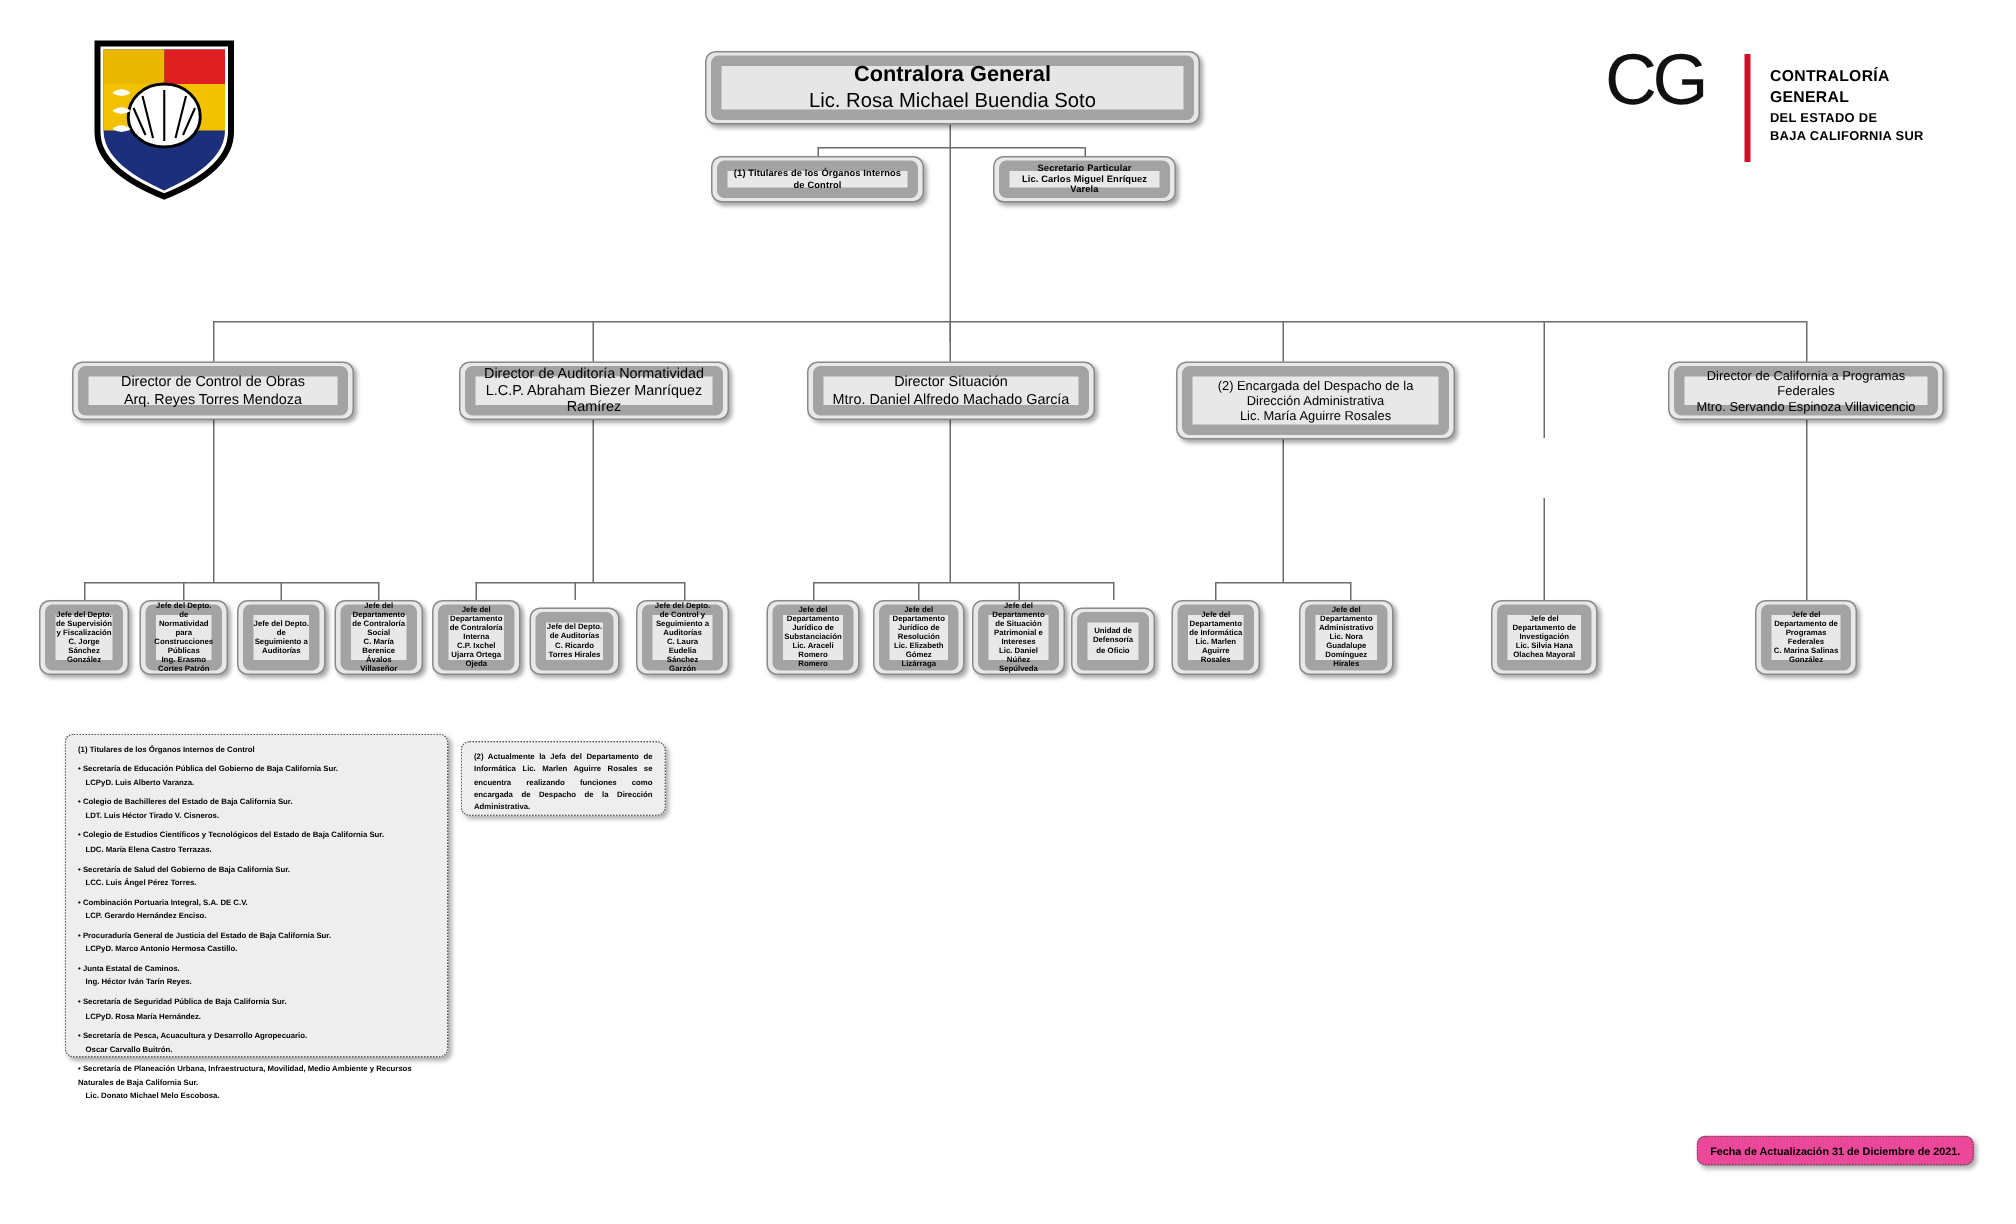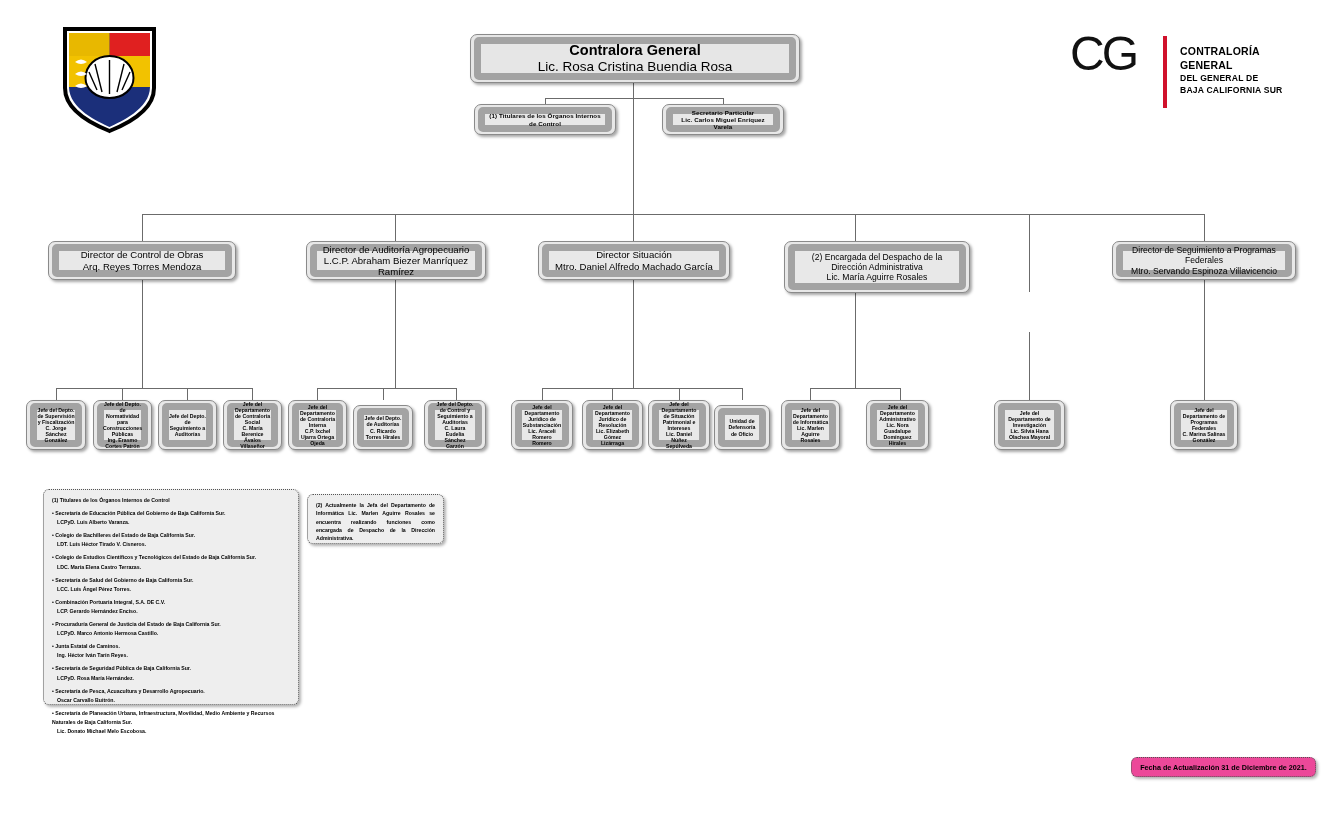--- a/index.html
+++ b/index.html
@@ -111,21 +111,21 @@
     </g>
   </svg>
 
   <div class="cg-big">
     <span style="color:#111;">C</span><span style="color:#111;">G</span>
   </div>
   <div style="position:absolute;left:1163px;top:36px;width:4px;height:72px;background:#d0112b;"></div>
   <div class="cg-text">
     <span>CONTRALORÍA</span>
     <span>GENERAL</span>
-    <span style="font-size:8.6px;">DEL GENERAL DE</span>
+    <span style="font-size:8.6px;">DEL ESTADO DE</span>
     <span style="font-size:8.6px;">BAJA CALIFORNIA SUR</span>
   </div>
 
   <div class="ln lnv" style="left:633px;top:83px;height:145px;"></div>
 
   <div class="ln lnh" style="left:545px;top:98px;width:178px;"></div>
   <div class="ln lnv" style="left:545px;top:98px;height:9px;"></div>
   <div class="ln lnv" style="left:723px;top:98px;height:9px;"></div>
 
   <div class="ln lnh" style="left:142px;top:214px;width:1062px;"></div>
@@ -162,21 +162,21 @@
   <div class="ln lnv" style="left:810px;top:388px;height:12px;"></div>
   <div class="ln lnv" style="left:900px;top:388px;height:12px;"></div>
 
   <div class="ln lnv" style="left:1029px;top:332px;height:68px;"></div>
 
   <div class="ln lnv" style="left:1204px;top:280px;height:120px;"></div>
 
   <div class="node lvl0" style="left:470px;top:34px;width:330px;height:49px;">
     <div class="inner">
       <span class="title">Contralora General</span>
-      <span class="sub">Lic. Rosa Cristina Buendia Rosa</span>
+      <span class="sub">Lic. Rosa Michael Buendia Soto</span>
     </div>
   </div>
 
   <div class="node lvl-staff" style="left:474px;top:104px;width:142px;height:31px;">
     <div class="inner">
       <span class="l">(1) Titulares de los Órganos Internos de Control</span>
     </div>
   </div>
   <div class="node lvl-staff" style="left:662px;top:104px;width:122px;height:31px;">
     <div class="inner">
@@ -186,39 +186,39 @@
   </div>
 
   <div class="node lvl1" style="left:48px;top:241px;width:188px;height:39px;">
     <div class="inner">
       <span class="l">Director de Control de Obras</span>
       <span class="l">Arq. Reyes Torres Mendoza</span>
     </div>
   </div>
   <div class="node lvl1" style="left:306px;top:241px;width:180px;height:39px;">
     <div class="inner">
-      <span class="l">Director de Auditoría Agropecuario</span>
+      <span class="l">Director de Auditoría Normatividad</span>
       <span class="l">L.C.P. Abraham Biezer Manríquez Ramírez</span>
     </div>
   </div>
   <div class="node lvl1" style="left:538px;top:241px;width:192px;height:39px;">
     <div class="inner">
       <span class="l">Director Situación</span>
       <span class="l">Mtro. Daniel Alfredo Machado García</span>
     </div>
   </div>
   <div class="node lvl1" style="left:784px;top:241px;width:186px;height:52px;font-size:8.6px;">
     <div class="inner">
       <span class="l">(2) Encargada del Despacho de la Dirección Administrativa</span>
       <span class="l">Lic. María Aguirre Rosales</span>
     </div>
   </div>
   <div class="node lvl1" style="left:1112px;top:241px;width:184px;height:39px;font-size:8.6px;">
     <div class="inner">
-      <span class="l">Director de Seguimiento a Programas Federales</span>
+      <span class="l">Director de California a Programas Federales</span>
       <span class="l">Mtro. Servando Espinoza Villavicencio</span>
     </div>
   </div>
 
 
   <div class="node lvl2" style="left:26px;top:400px;width:60px;height:50px;">
     <div class="inner">
       <span class="l">Jefe del Depto. de Supervisión y Fiscalización</span>
       <span class="l">C. Jorge Sánchez González</span>
     </div>

